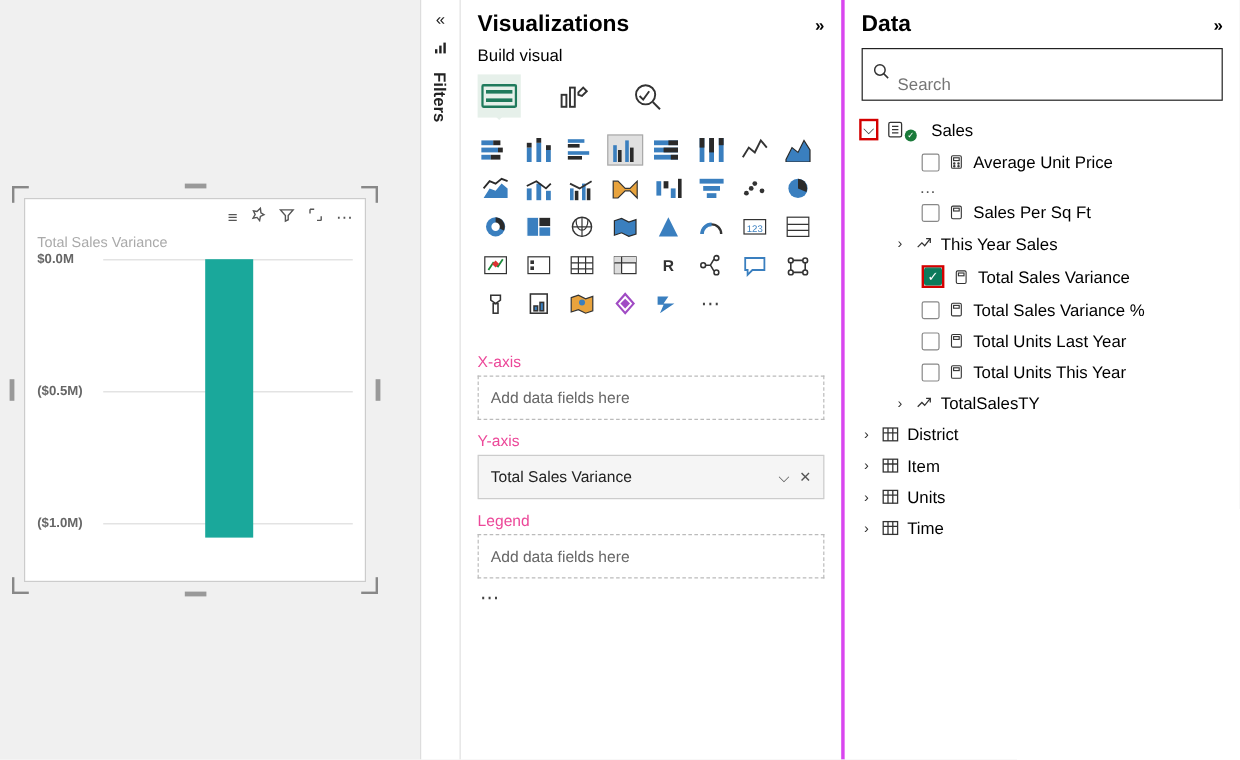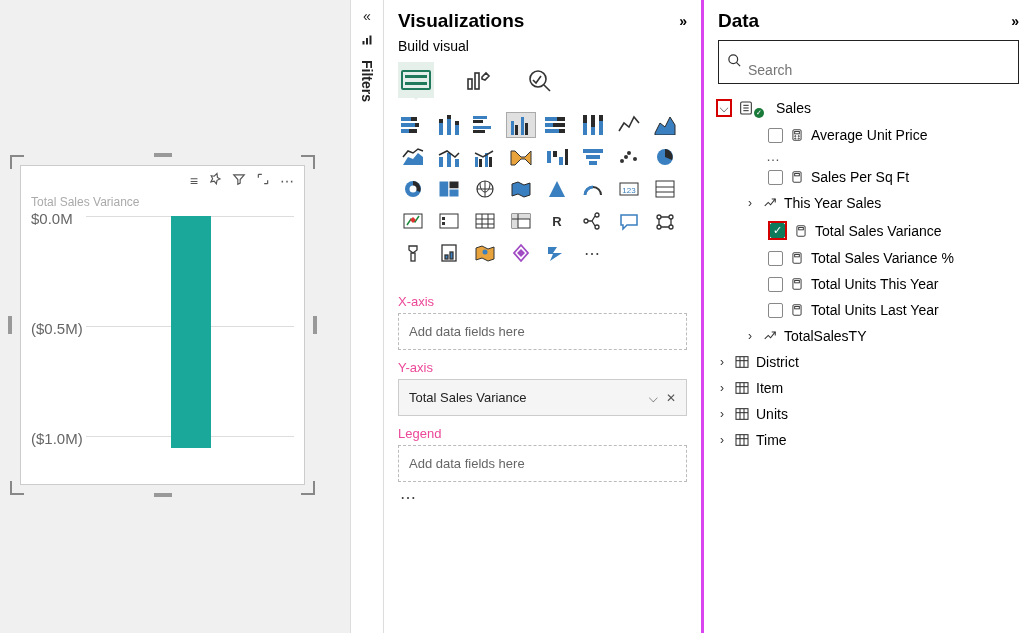--- a/index.html
+++ b/index.html
@@ -16,21 +16,21 @@
   .corner.br { bottom: 0; right: 0; border-bottom-width: 2px; border-right-width: 2px; }
   .midh { position: absolute; width: 18px; height: 4px; background: #999; left: 50%; transform: translateX(-50%); }
   .midh.t { top: -2px; } .midh.b { bottom: -2px; }
   .midv { position: absolute; width: 4px; height: 18px; background: #999; top: 50%; transform: translateY(-50%); }
   .midv.l { left: -2px; } .midv.r { right: -2px; }
   
   .viz-header { display: flex; justify-content: flex-end; align-items: center; gap: 10px; padding: 6px 10px; color: #555; }
   .viz-header span { cursor: pointer; font-size: 14px; }
   .chart-title { font-size: 12px; color: #aaa; padding: 0 10px 4px 10px; }
   .chart-body { position: relative; height: 250px; margin: 0 10px 10px 10px; }
-  .axis-label { position: absolute; left: 0; font-size: 15px; color: #666; }
+  .axis-label { position: absolute; left: 0; font-size: 11px; color: #666; font-weight: bold; }
   .grid-line { position: absolute; left: 55px; right: 0; height: 1px; background: #ddd; }
   .bar { position: absolute; background: #1aa89b; }
   
   
   .filters-strip { width: 34px; background: #fff; border-left: 1px solid #ddd; border-right: 1px solid #ddd; display: flex; flex-direction: column; align-items: center; padding-top: 8px; gap: 10px; }
   .filters-strip .chev { font-size: 14px; color: #222; }
   .filters-strip .ficon { font-size: 12px; writing-mode: vertical-rl; color: #222; }
   .filters-label { writing-mode: vertical-rl; font-size: 14px; font-weight: 600; color: #222; margin-top: 4px; }
   
   
@@ -541,33 +541,33 @@
 
     <div class="tree-row">
       <span class="indent2"></span>
       <span class="cb"></span>
       <span class="ficon-calc">
           <svg width="14" height="14" viewBox="0 0 24 24" fill="none" stroke="#333" stroke-width="1.6">
             <rect x="5" y="3" width="14" height="18" rx="2"></rect>
             <rect x="8" y="6" width="8" height="4"></rect>
           </svg>
         </span>
-      <span>Total Units This Year</span>
+      <span>Total Units Last Year</span>
     </div>
 
     <div class="tree-row">
       <span class="indent2"></span>
       <span class="cb"></span>
       <span class="ficon-calc">
           <svg width="14" height="14" viewBox="0 0 24 24" fill="none" stroke="#333" stroke-width="1.6">
             <rect x="5" y="3" width="14" height="18" rx="2"></rect>
             <rect x="8" y="6" width="8" height="4"></rect>
           </svg>
         </span>
-      <span>Total Units Last Year</span>
+      <span>Total Units This Year</span>
     </div>
 
     <div class="tree-row">
       <span class="indent1"></span>
       <span class="chev-small">›</span>
       <span class="ficon-calc">
           <svg width="14" height="14" viewBox="0 0 24 24" fill="none" stroke="#333" stroke-width="1.8">
             <path d="M3 17l6-6 4 4 8-10"></path>
             <path d="M15 5h6v6"></path>
           </svg>

